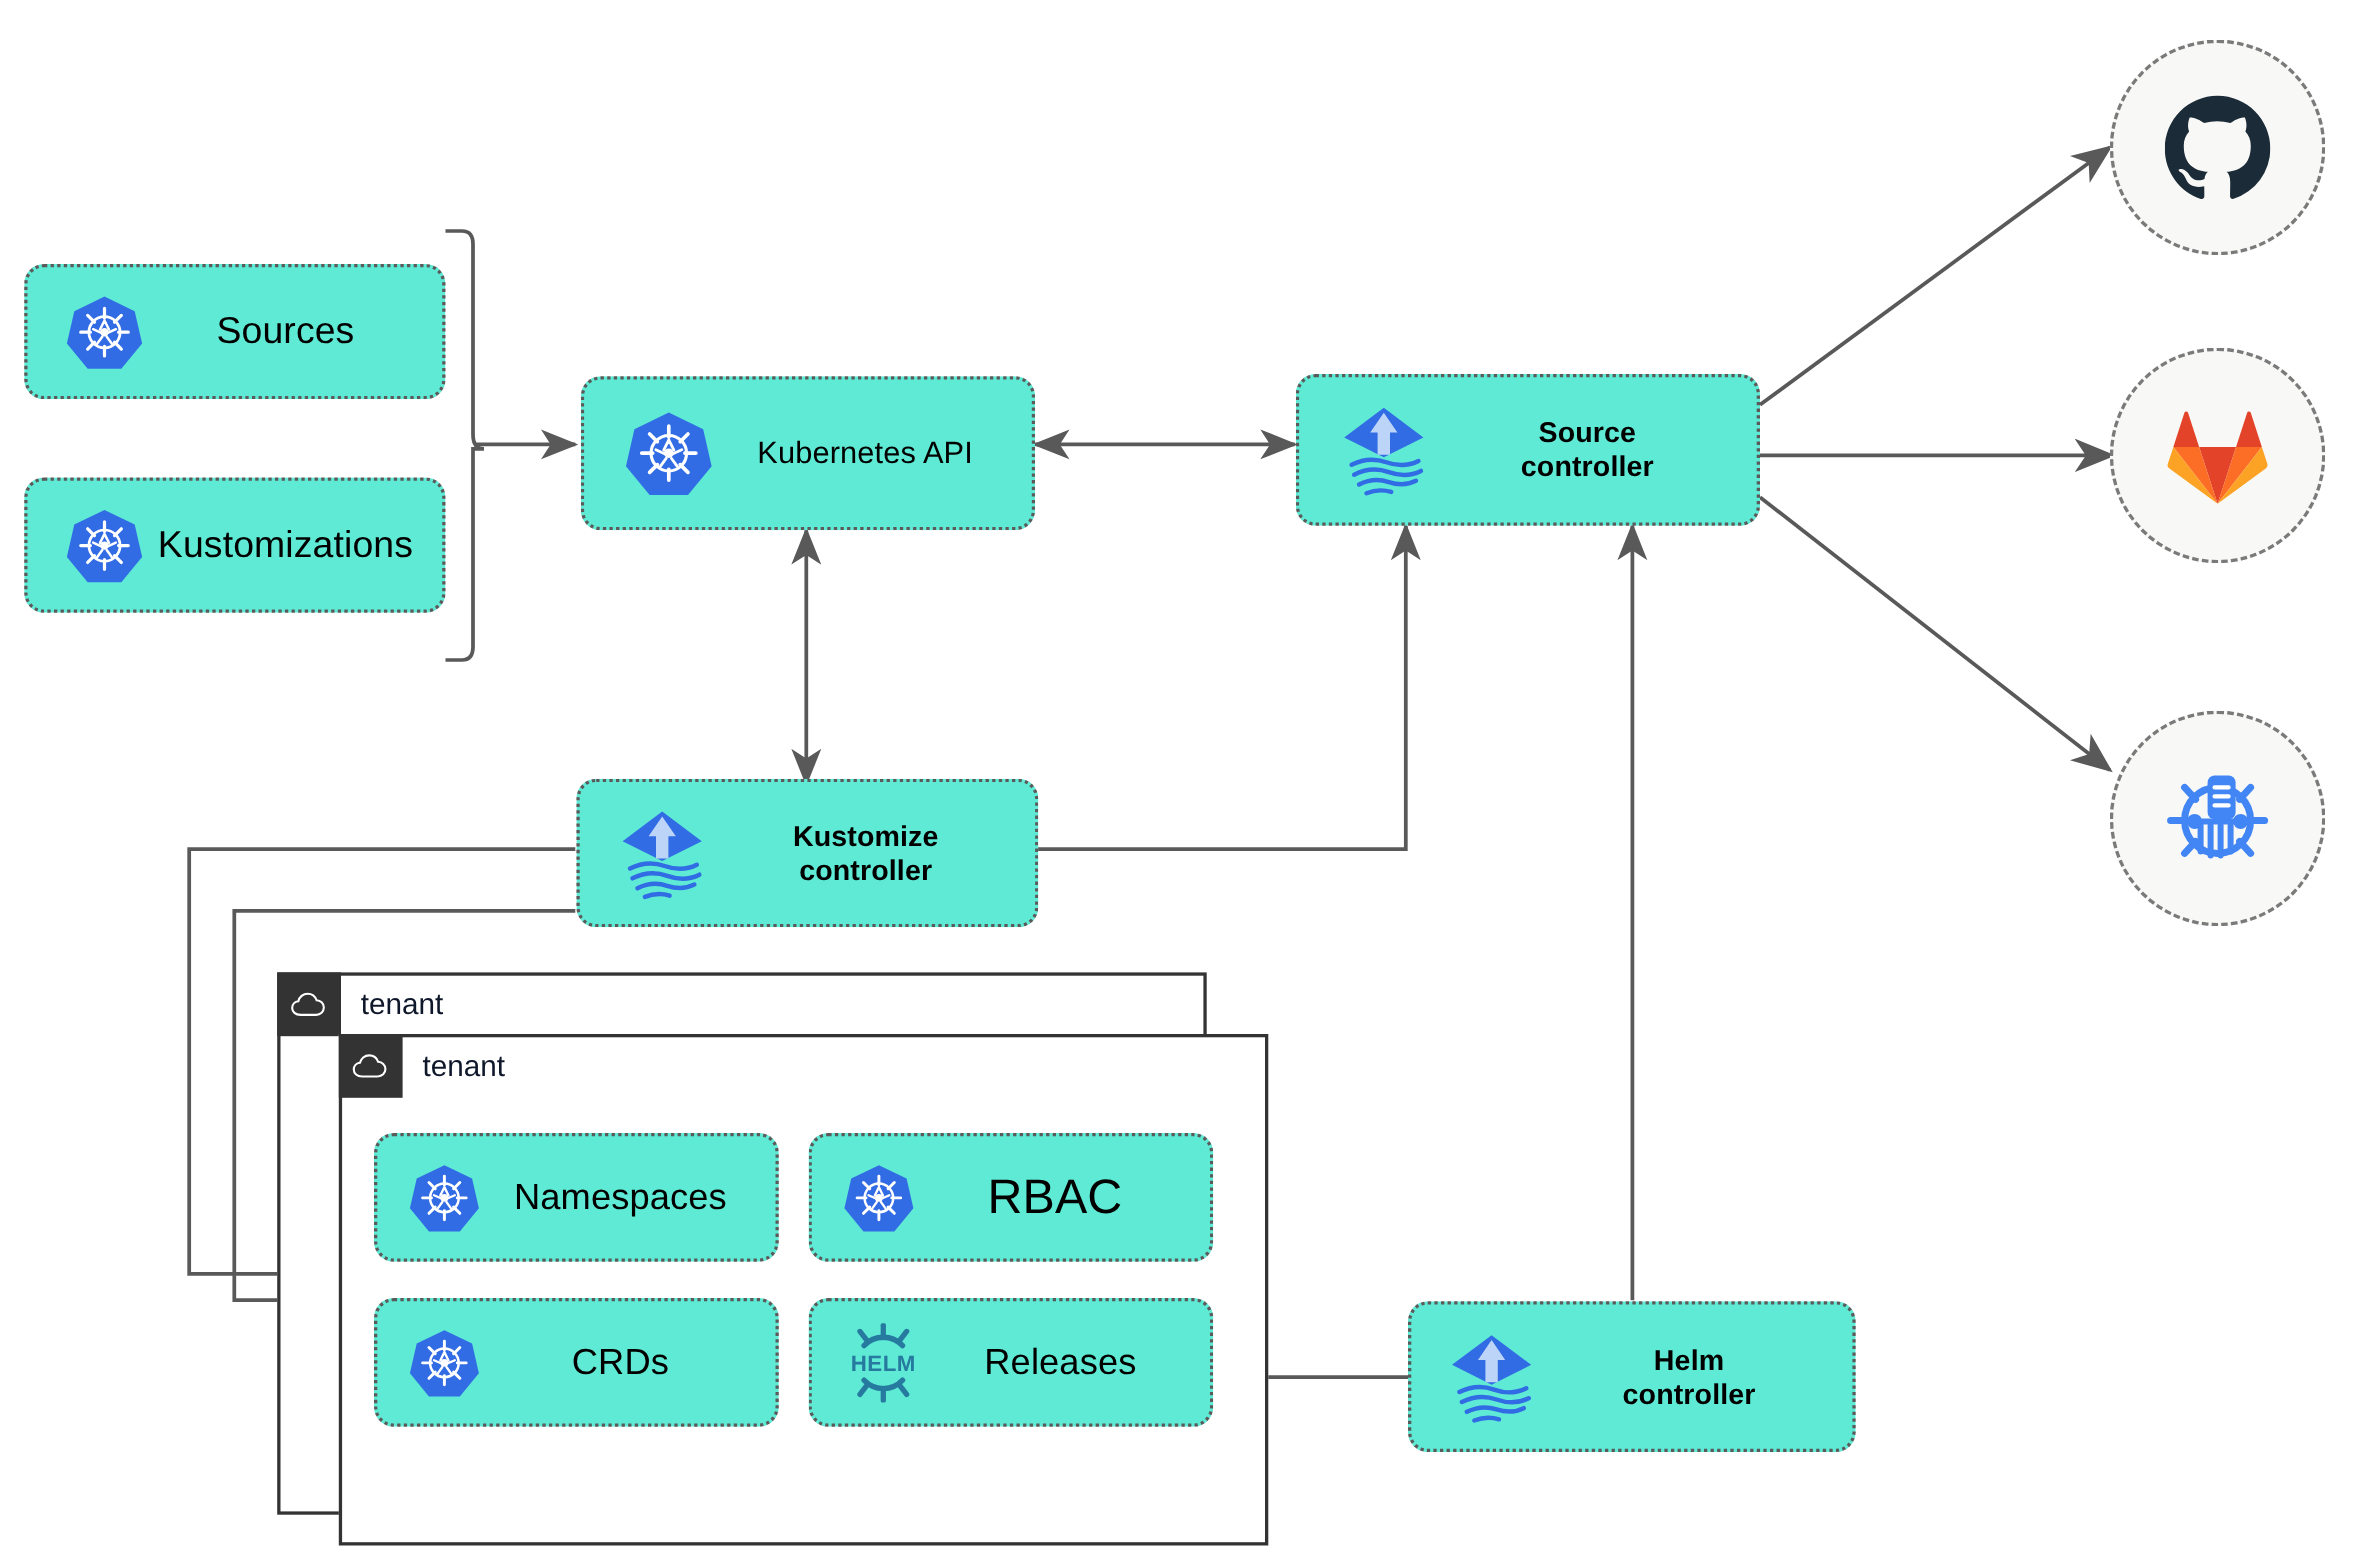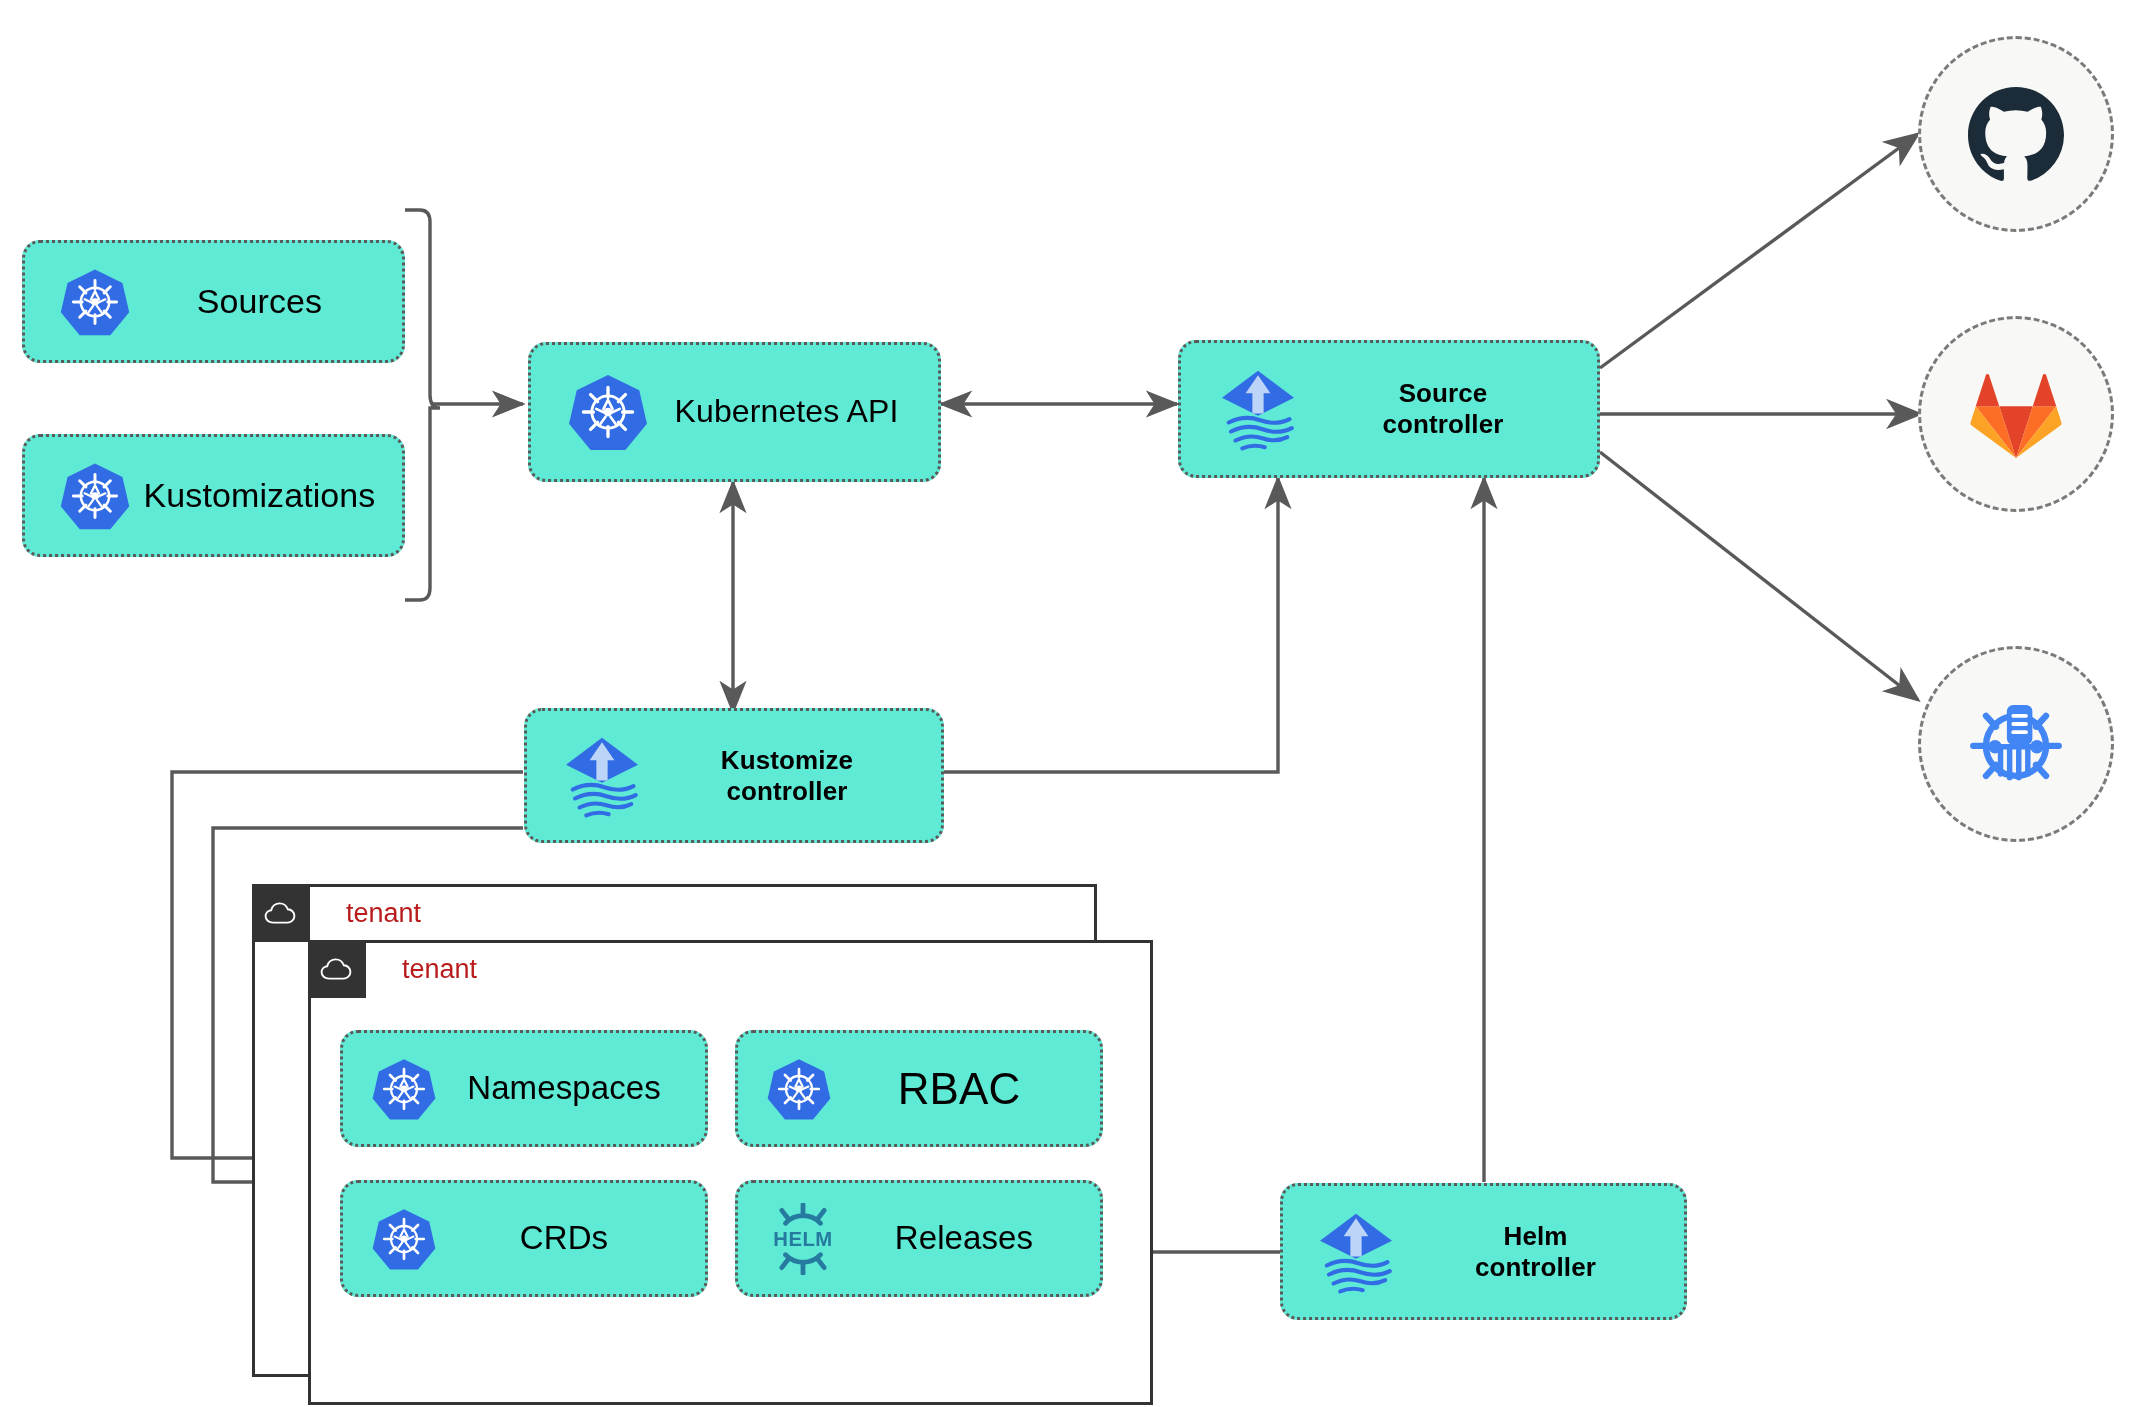--- a/index.html
+++ b/index.html
@@ -36,21 +36,21 @@
   .tenant{
     position:absolute;background:#ffffff;border:3px solid #333333;box-sizing:border-box;
   }
   .tenant-head{
     position:absolute;left:-3px;top:-3px;height:58px;display:flex;align-items:stretch;
   }
   .tenant-badge{
     width:58px;height:58px;background:#333333;display:flex;align-items:center;justify-content:center;
   }
   .tenant-title{
-    display:flex;align-items:center;padding-left:36px;font-size:27px;color:#b91c1c;background:transparent;
+    display:flex;align-items:center;padding-left:18px;font-size:27px;color:#0f172a;background:transparent;
   }
 </style>
 </head>
 <body>
 
 <div id="canvas">
 
   <svg class="edges" viewBox="0 0 2144 1407">
     <defs>
       <marker id="ah" markerWidth="12" markerHeight="12" refX="9.2" refY="4" orient="auto" markerUnits="strokeWidth">
@@ -158,21 +158,21 @@
         <g fill="#ffffff" stroke="#ffffff" stroke-width="1.6" stroke-linecap="round">
           <circle cx="32" cy="32" r="3.4" stroke="none"></circle>
           <circle cx="32" cy="32" r="12.6" fill="none" stroke-width="2.2"></circle>
           <path d="M32 12.8 L32 20.6 M32 43.4 L32 51.2 M12.8 32 L20.6 32 M43.4 32 L51.2 32
                    M18.4 18.4 L23.9 23.9 M40.1 40.1 L45.6 45.6 M45.6 18.4 L40.1 23.9 M23.9 40.1 L18.4 45.6" stroke-width="2.6"></path>
           <path d="M32 22.5 L35.6 29.8 M32 22.5 L28.4 29.8 M41.2 29.6 L34.6 32.6 M38 41.4 L33.8 35.6 M26 41.4 L30.2 35.6 M22.8 29.6 L29.4 32.6" stroke-width="2"></path>
         </g>
       </g>
         </svg>
     </span>
-    <span class="lbl" style="font-size:32px;">Kubernetes API</span>
+    <span class="lbl" style="font-size:28px;">Kubernetes API</span>
   </div>
 
   <div class="node two-line" style="left:1178px;top:340px;width:422px;height:138px;">
     <span class="ico" style="margin-left:32px;">
       <svg width="90" height="90" viewBox="0 0 80 80">
         <path d="M40 6 L72 30 L40 46 L8 30 Z" fill="#326ce5"></path>
         <path d="M40 10 L51 26 L45 26 L45 44 L35 44 L35 26 L29 26 Z" fill="#bcd4f7"></path>
         <g stroke="#326ce5" stroke-width="3.6" fill="none" stroke-linecap="round">
           <path d="M14 52 Q28 45 42 50 Q56 55 68 49"></path>
           <path d="M16 60 Q30 53 44 58 Q58 63 70 57"></path>

